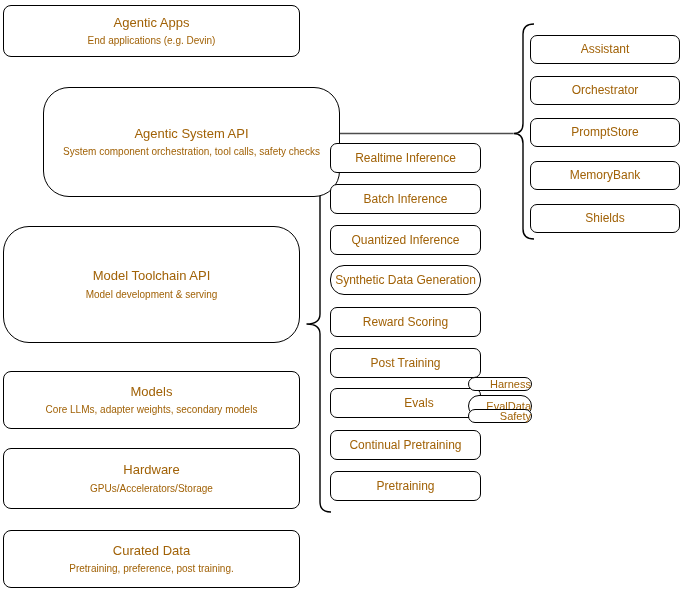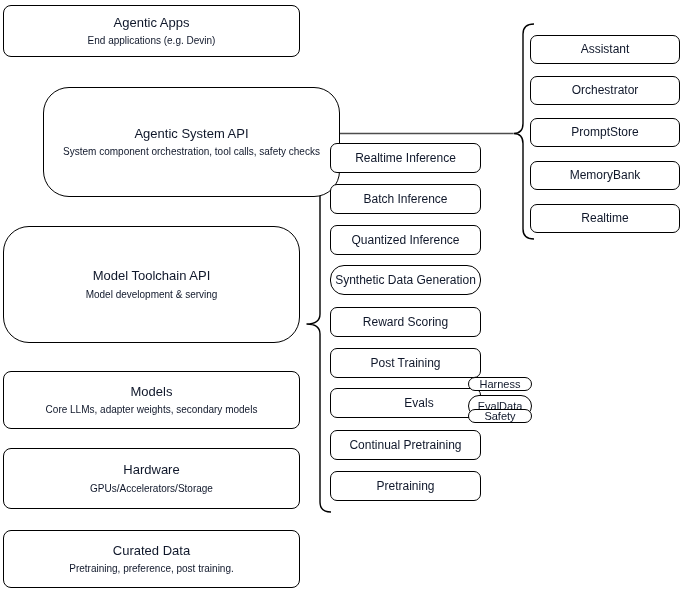--- a/index.html
+++ b/index.html
@@ -1,21 +1,21 @@
 <!DOCTYPE html>
 <html><head>
 <meta charset="utf-8">
 <style>
   html,body{margin:0;padding:0;background:#ffffff;}
   .canvas{
     position:relative;
     width:682px;height:591px;
     background:#ffffff;
     font-family:"Liberation Sans", sans-serif;
-    color:#0f172a;
+    color:#a16207;
     overflow:hidden;
   }
   .overlay{position:absolute;left:0;top:0;width:682px;height:591px;}
   .box{
     position:absolute;
     box-sizing:border-box;
     border:1.3px solid #000;
     background:#fff;
     display:flex;flex-direction:column;
     align-items:center;justify-content:center;
@@ -23,21 +23,21 @@
   }
   .box .title{font-size:13px;line-height:1.25;white-space:nowrap;}
   .box .subtitle{font-size:10px;line-height:1.2;margin-top:4px;white-space:nowrap;}
   .box .label{font-size:12px;line-height:1.2;white-space:nowrap;}
   .pill{
     position:absolute;
     box-sizing:border-box;
     border:1.3px solid #000;
     background:#fff;
     border-radius:999px;
-    display:flex;align-items:center;justify-content:center;
+    display:flex;align-items:center;justify-content:flex-end;
     font-size:11px;line-height:1;white-space:nowrap;
   }
 </style>
 </head>
 <body>
 
 <div class="canvas">
 
   <svg class="overlay" viewBox="0 0 682 591" xmlns="http://www.w3.org/2000/svg">
 
@@ -121,17 +121,17 @@
       <div class="box" style="left: 530px; top: 76px; width: 150px; height: 29px; border-radius: 7px;">
         <span class="label">Orchestrator</span>
       </div>
       <div class="box" style="left: 530px; top: 118px; width: 150px; height: 29px; border-radius: 7px;">
         <span class="label">PromptStore</span>
       </div>
       <div class="box" style="left: 530px; top: 161px; width: 150px; height: 29px; border-radius: 7px;">
         <span class="label">MemoryBank</span>
       </div>
       <div class="box" style="left: 530px; top: 204px; width: 150px; height: 29px; border-radius: 7px;">
-        <span class="label">Realtime</span>
+        <span class="label">Shields</span>
       </div>
     </div>
 
 </div>
 
 </body></html>

